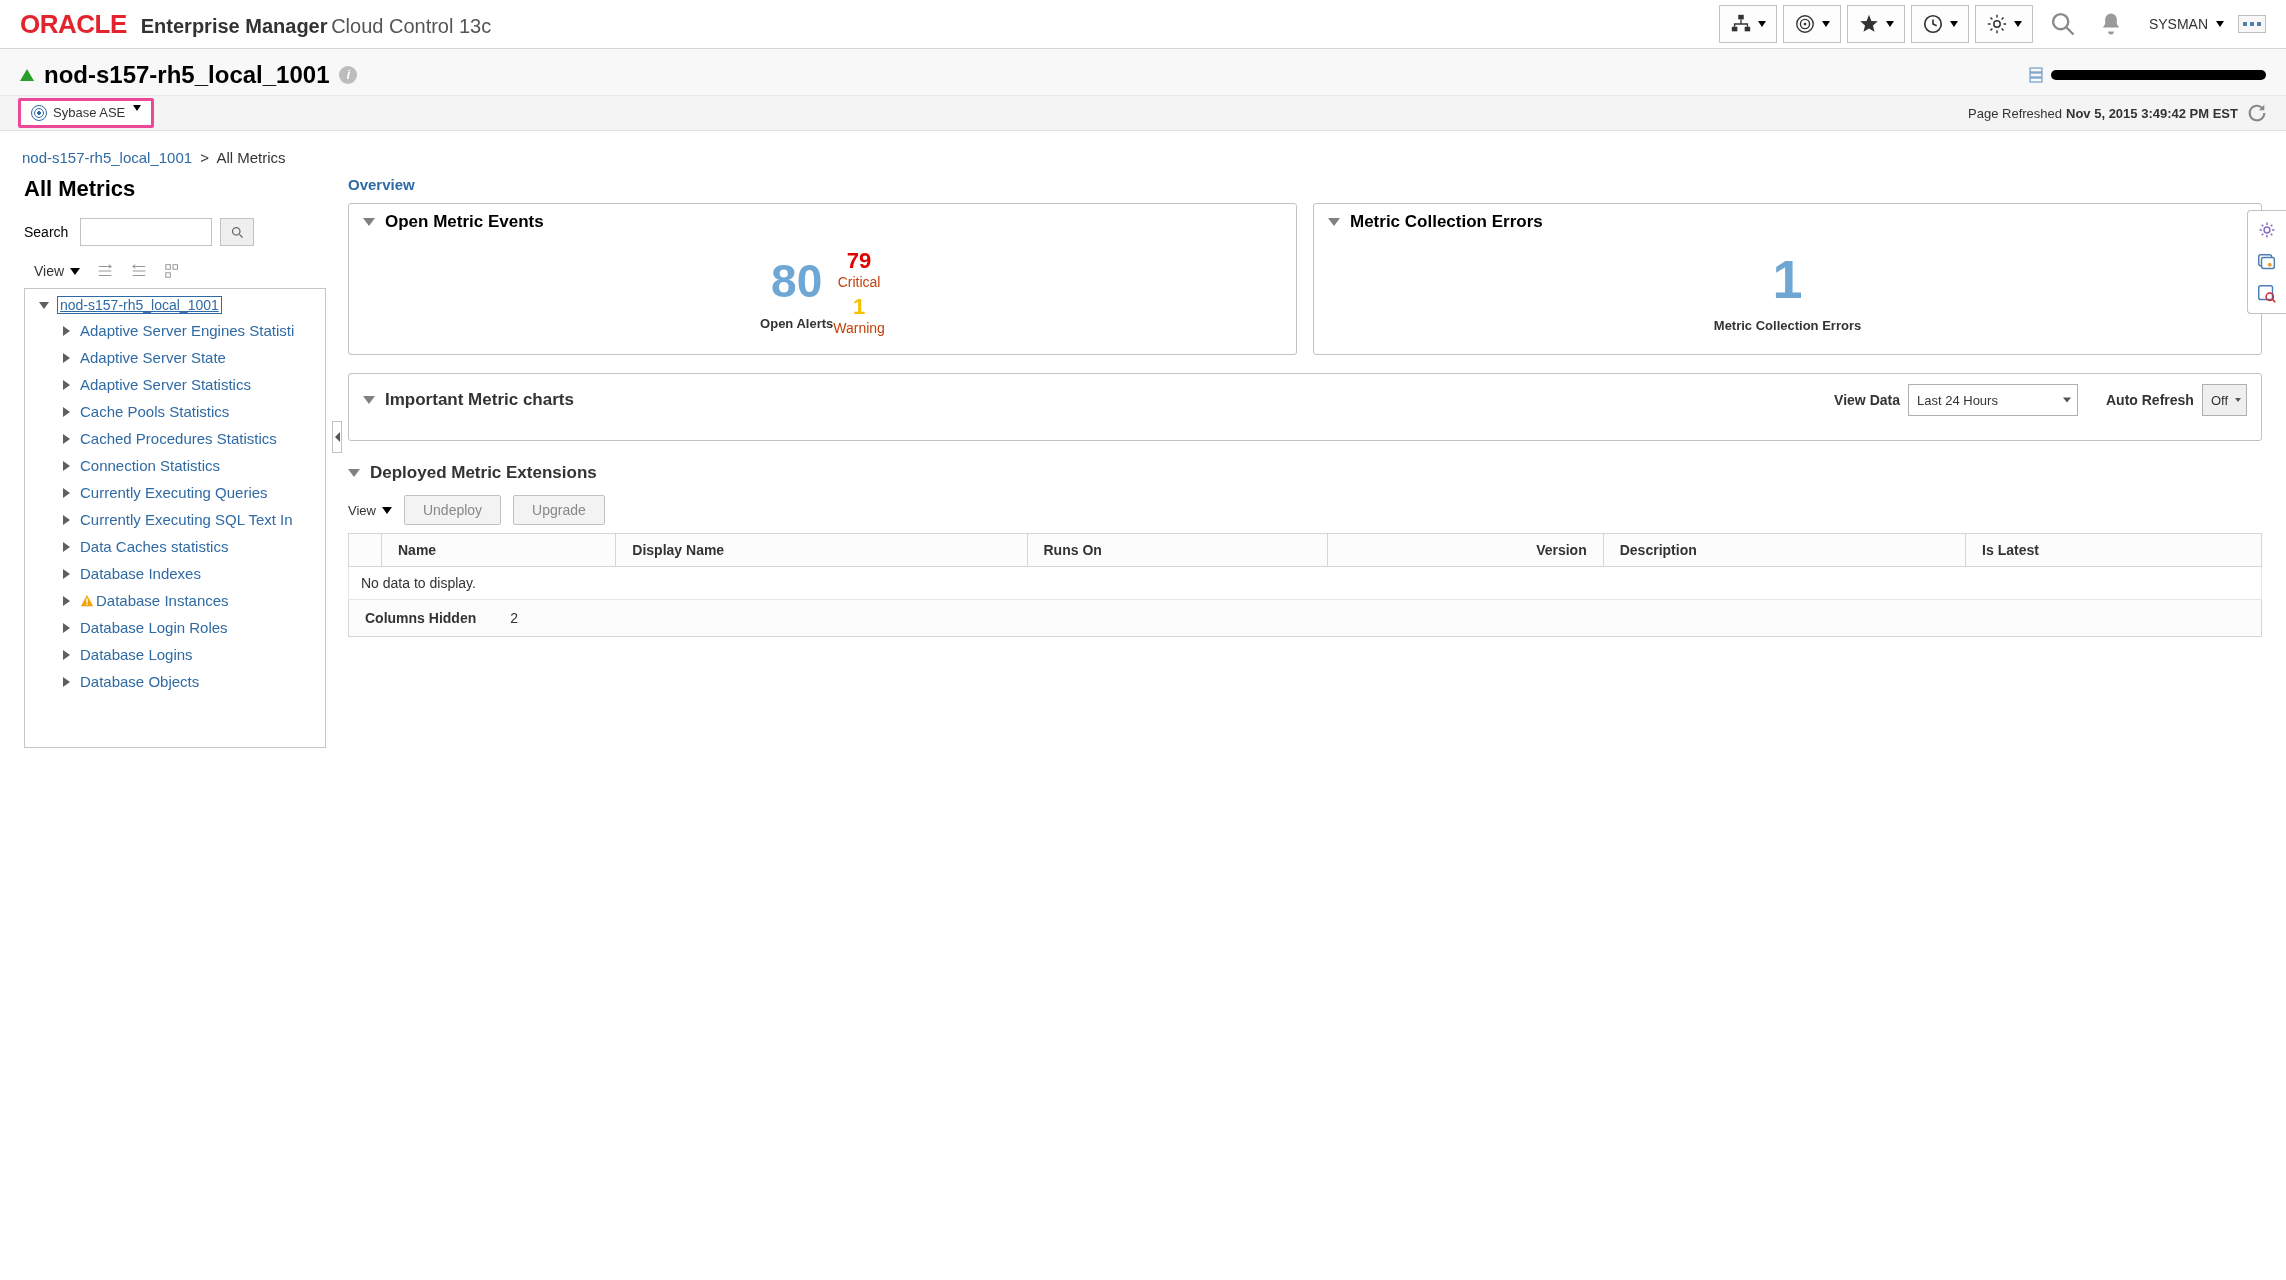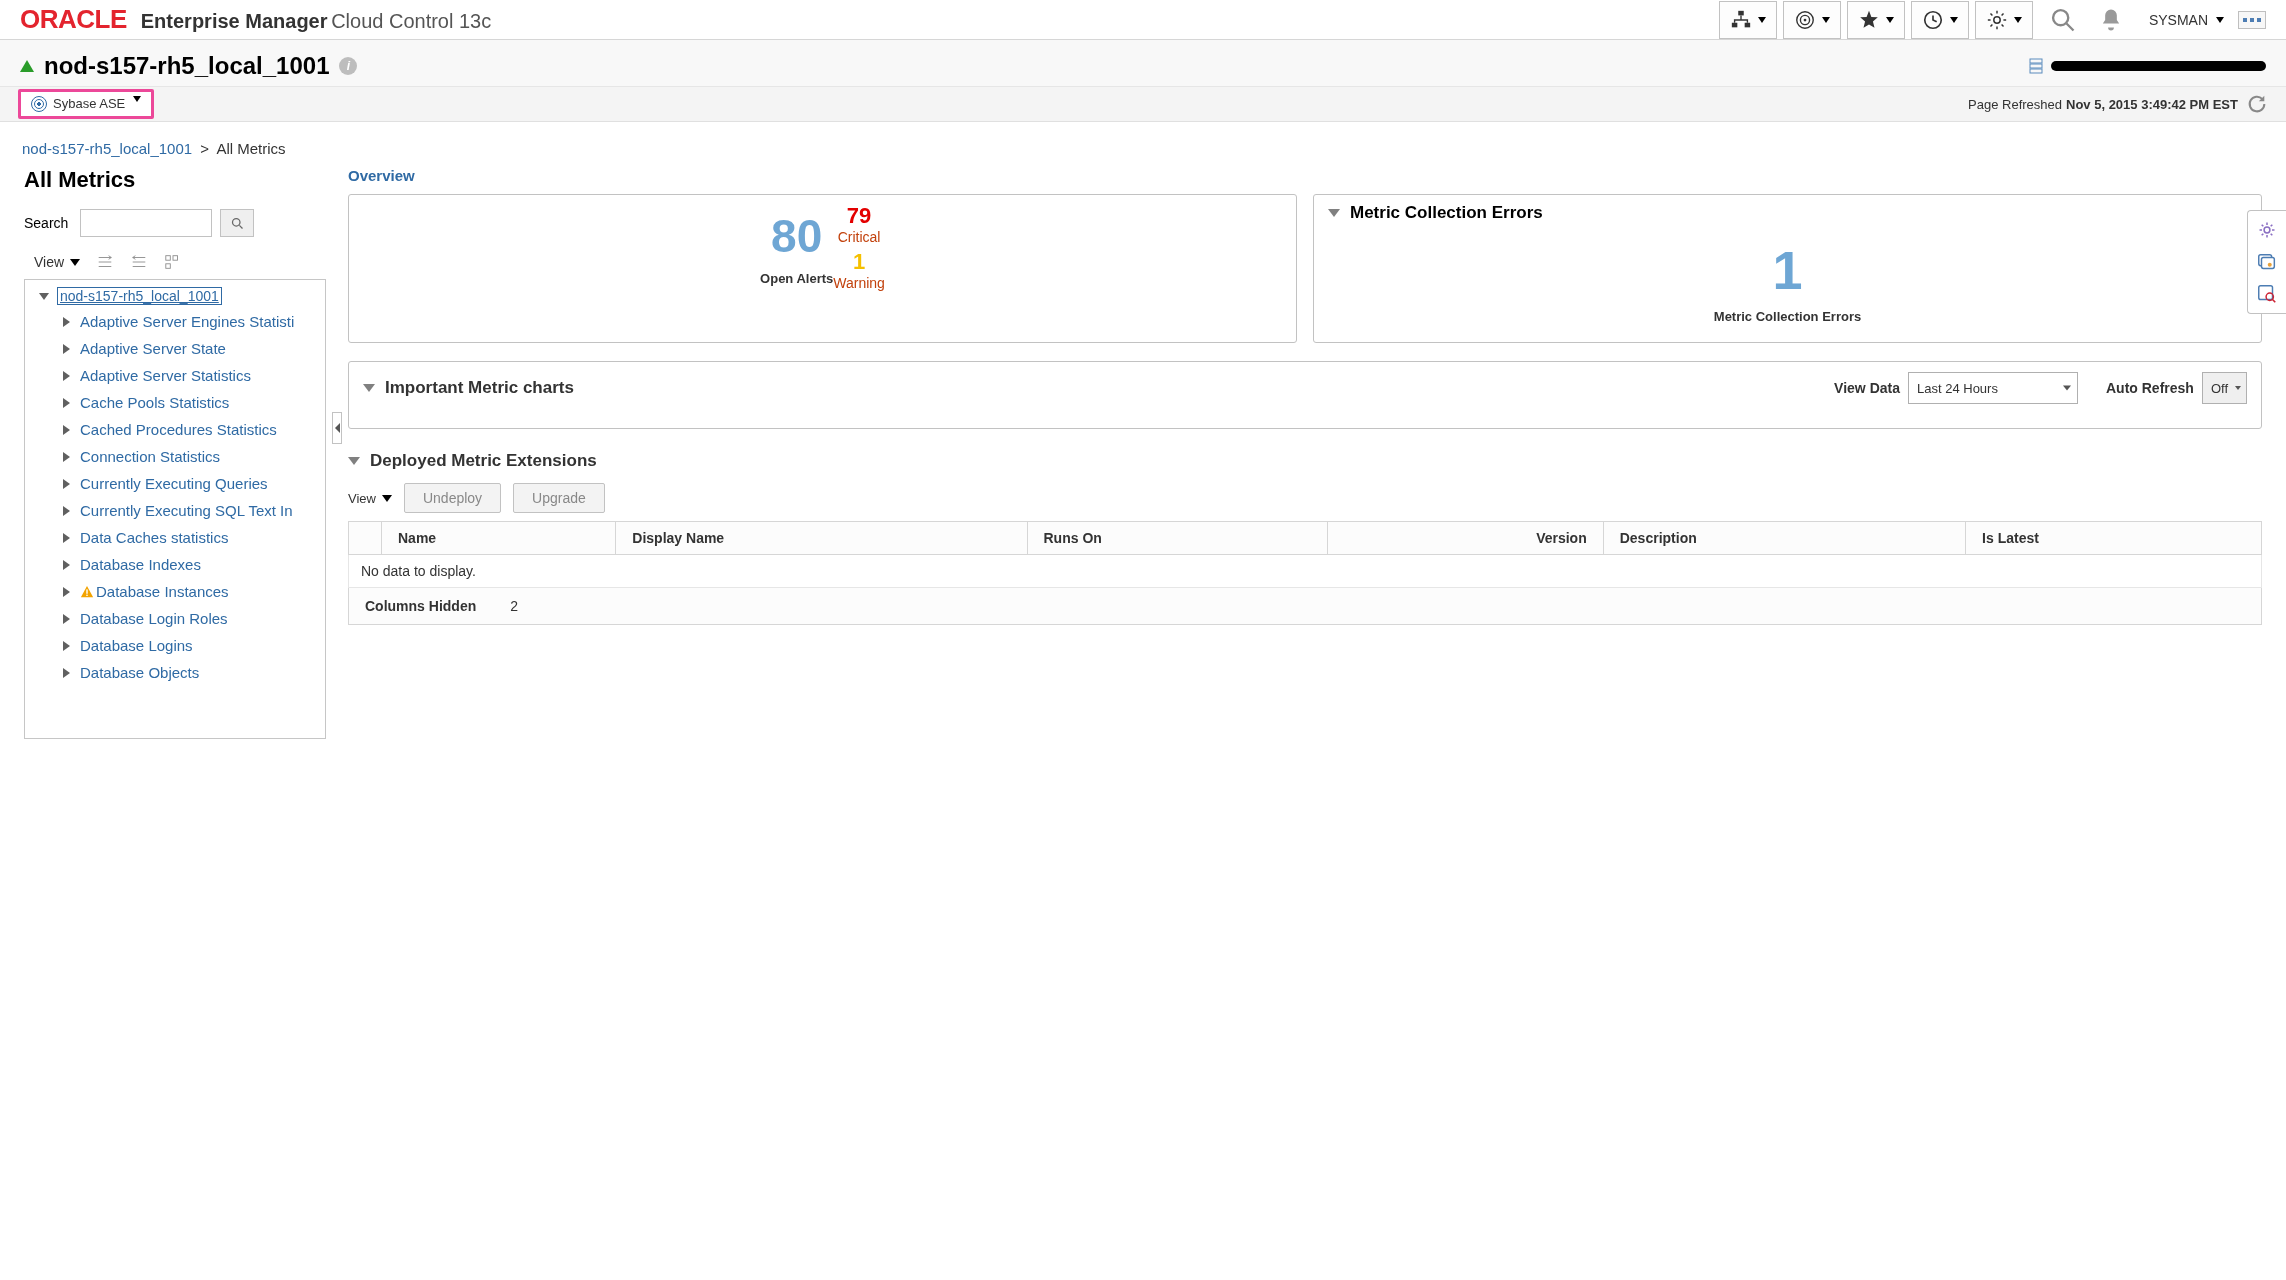--- a/index.html
+++ b/index.html
@@ -1,19 +1,19 @@
 <!DOCTYPE html>
 <html><head>
 <meta charset="utf-8">
 <style>
 *{margin:0;padding:0;box-sizing:border-box}
 body{font-family:Helvetica,Arial,sans-serif;font-size:13px;color:#333;background:#fff}
 
 
-.gtop{height:40px;border-bottom:1px solid #d6d6d6;display:flex;align-items:center;padding:0 20px;background:#fff}
+.gtop{height:49px;border-bottom:1px solid #d6d6d6;display:flex;align-items:center;padding:0 20px;background:#fff}
 .brand{display:flex;align-items:baseline;gap:14px}
 .brand .ora{color:#e3242e;font-weight:700;font-size:26px;letter-spacing:-0.5px;font-family:Arial,sans-serif}
 .brand .em{font-weight:700;font-size:20px;color:#333}
 .brand .cc{font-size:20px;color:#555;font-weight:400}
 .gtop-spacer{flex:1}
 .tbox{border:1px solid #c2c2c2;background:#fdfdfd;height:38px;display:flex;align-items:center;padding:0 10px;margin-right:6px;cursor:pointer}
 .tbox svg{width:22px;height:22px}
 .carsm{width:0;height:0;border-left:4px solid transparent;border-right:4px solid transparent;border-top:6px solid #000;margin-left:6px}
 .ico-plain{width:28px;height:28px;margin:0 10px;cursor:pointer}
 .user{display:flex;align-items:center;font-size:14px;margin:0 14px;cursor:pointer}
@@ -319,20 +319,24 @@
         </div>
     </div>
   </div>
 
   <div class="right">
     <div class="collapser"></div>
     <div class="ov">Overview</div>
 
     <div class="two">
       <div class="pan">
+        <div class="panh">
+          <span class="twp"></span>
+          <span>Open Metric Events</span>
+        </div>
         <div class="panb">
           <div>
             <div class="big">80</div>
             <div class="blab">Open Alerts</div>
           </div>
           <div class="colv">
             <div class="crit">79</div>
             <div class="sub">Critical</div>
             <div class="warnn" style="margin-top:4px">1</div>
             <div class="sub">Warning</div>

